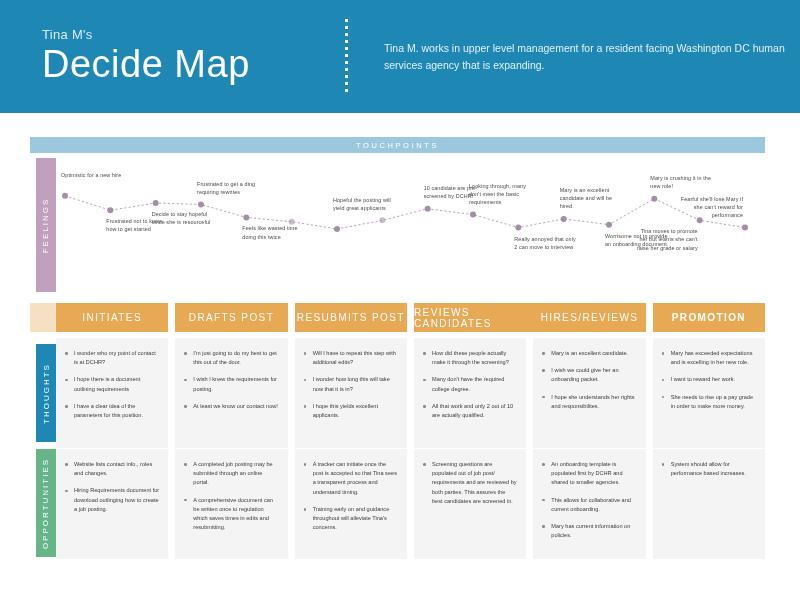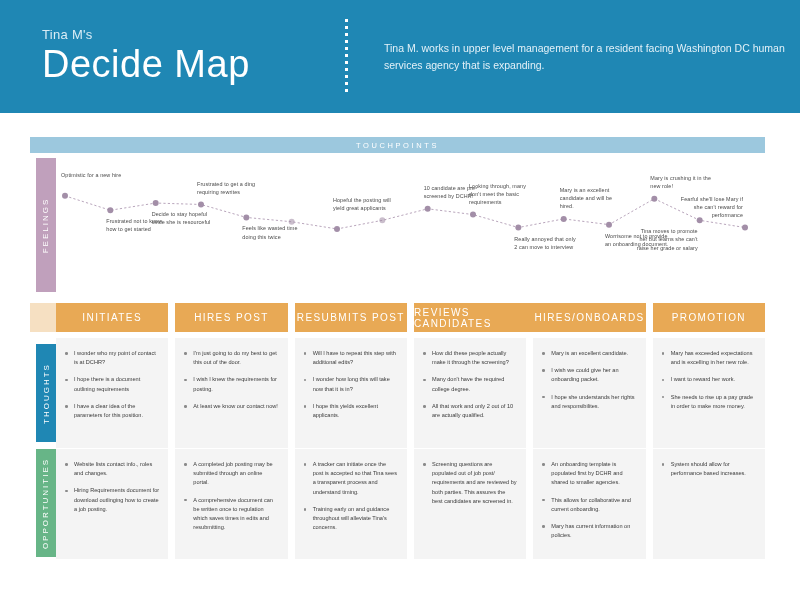--- a/index.html
+++ b/index.html
@@ -162,25 +162,25 @@
         <div class="feel-note" style="left: 594.3px; top: 15.7px;">Mary is crushing it in the new role!</div>
         <div class="feel-note right" style="left: 575.7px; top: 69.3px;">Tina moves to promote her but learns she can't raise her grade or salary</div>
         <div class="feel-note right" style="left: 621px; top: 36.5px;">Fearful she'll lose Mary if she can't reward for performance</div>
       </div>
   </div>
 
   <div class="stage-row">
     <div class="stage-stub"></div>
     <div id="stage-cells">
         <div class="stage-cell" style="left: 26px; width: 112.333px;">INITIATES</div>
-        <div class="stage-cell" style="left: 145.333px; width: 112.333px;">HIRES POST</div>
+        <div class="stage-cell" style="left: 145.333px; width: 112.333px;">DRAFTS POST</div>
         <div class="stage-cell" style="left: 264.667px; width: 112.333px; text-align: center;">RESUBMITS POST</div>
         <div class="stage-cell" style="left: 384px; width: 132px;">REVIEWS CANDIDATES</div>
-        <div class="stage-cell" style="left: 503.333px; width: 112.333px;">HIRES/ONBOARDS</div>
-        <div class="stage-cell" style="left: 622.667px; width: 112.333px;">PROMOTION</div>
+        <div class="stage-cell" style="left: 503.333px; width: 112.333px;">HIRES/REVIEWS</div>
+        <div class="stage-cell" style="left: 622.667px; width: 112.333px; font-weight: bold;">PROMOTION</div>
       </div>
   </div>
 
   <div class="content-row row-thoughts" id="row-thoughts">
       <div class="cell" style="left: 26px; width: 112.333px;">
         <ul class="bullets">
           <li>I wonder who my point of contact is at DCHR?</li>
           <li>I hope there is a document outlining requirements</li>
           <li>I have a clear idea of the parameters for this position.</li>
         </ul>

